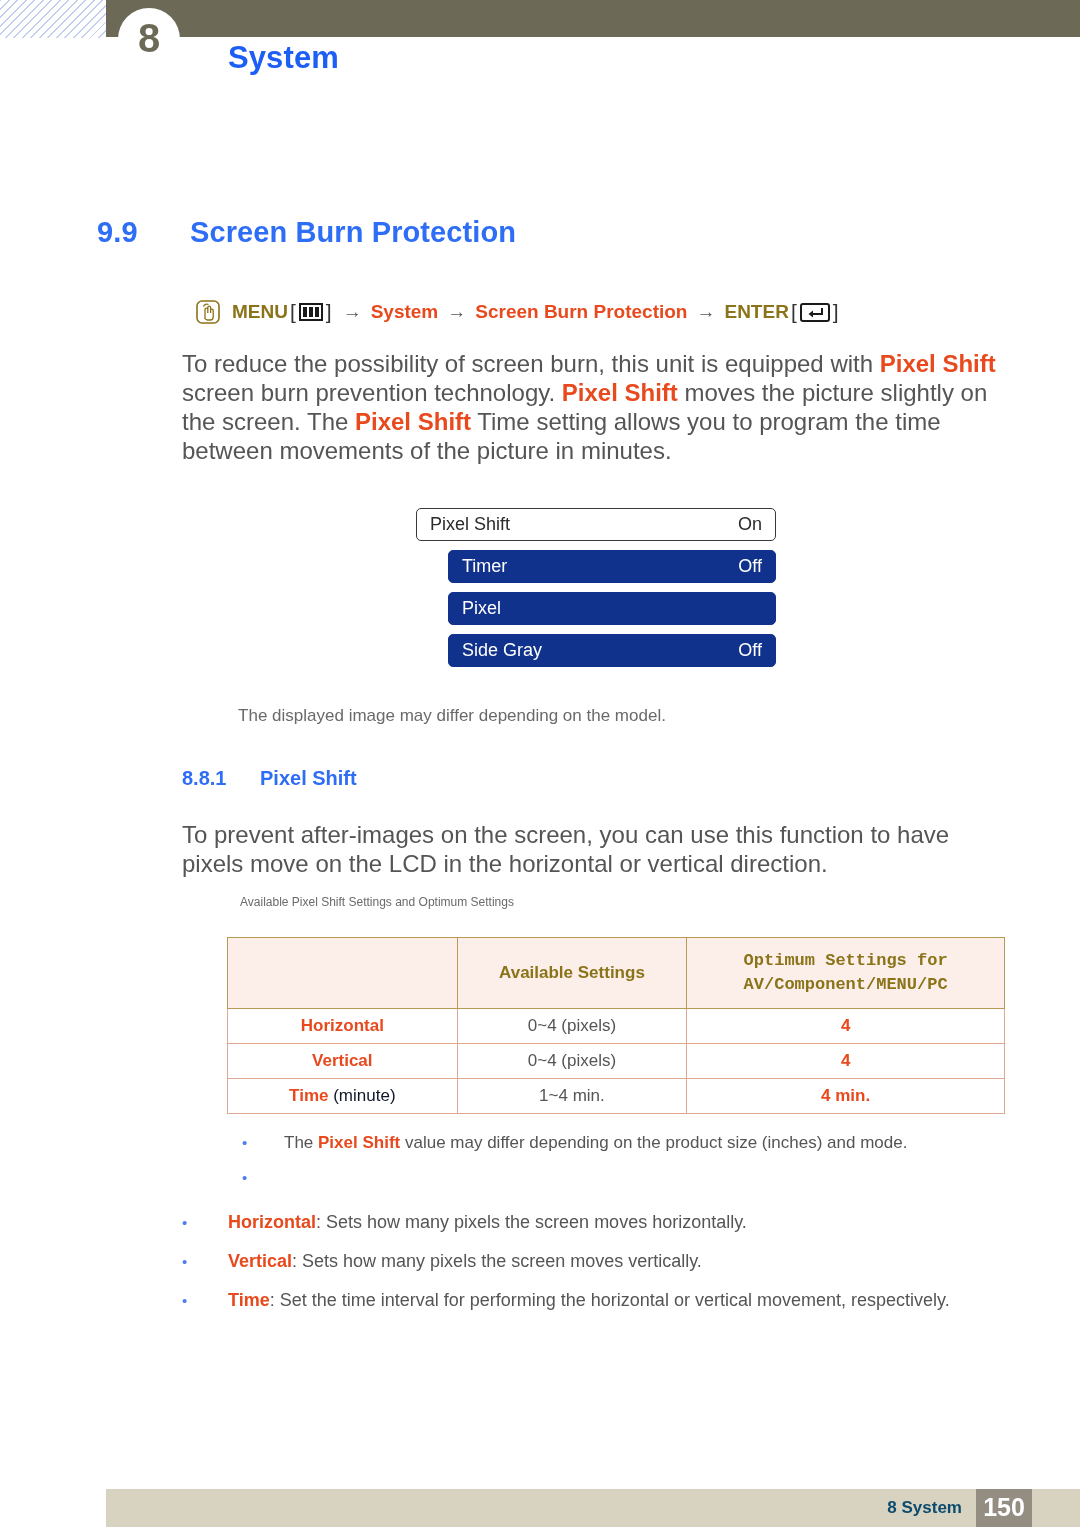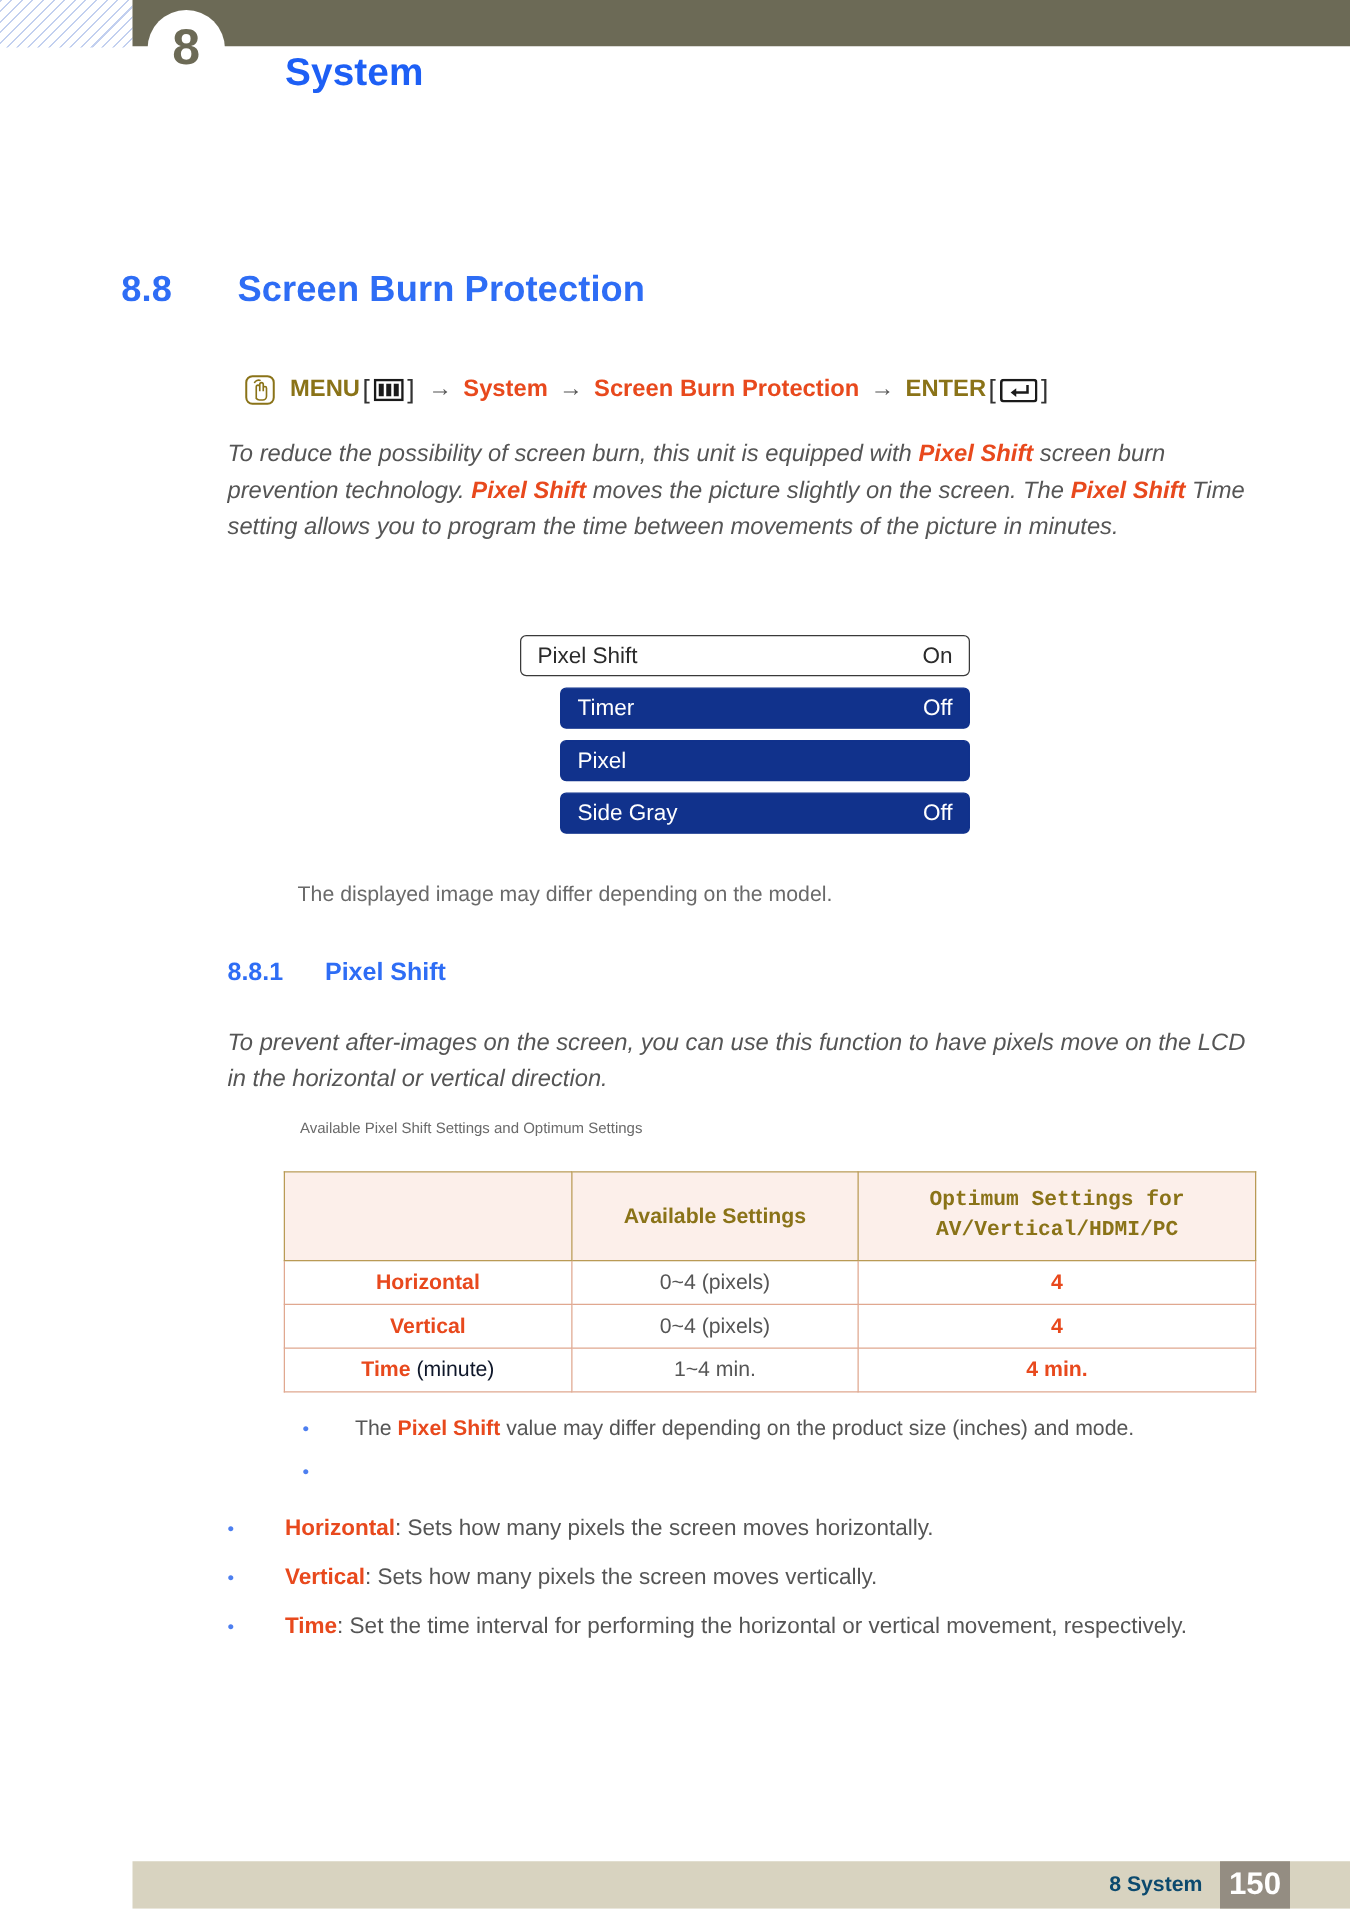--- a/index.html
+++ b/index.html
@@ -64,21 +64,21 @@
   .navline .brk   { color:#333; font-weight:normal; padding:0 2px; font-size:21px;}
   .ico { display:inline-block; vertical-align:middle; }
   .hand-ico { width:24px; height:24px; margin-right:12px; }
   .menu-ico { width:24px; height:18px; margin:0 1px; }
   .ent-ico  { width:30px; height:19px; margin:0 1px; }
 
   
   .para {
     position:absolute; left:182px;
     width:828px;
-    font-size:19px; color:#555555; line-height:29px;font-style:italic;
+    font-size:24px; color:#555555; line-height:29px;
   }
   .para b { color:#e8491d; font-weight:bold; }
   #para1 { top:349px; }
   #para2 { top:820px; }
 
   .caption {
     position:absolute; width:1080px; text-align:center;
     font-size:17px; color:#6a6a6a;
   }
   #cap-osd { top:706px; left:-88px; }
@@ -154,21 +154,21 @@
 </style>
 </head>
 <body>
 
 <div class="hatch"></div>
 <div class="olivebar"></div>
 <div class="chapnum">8</div>
 <div class="chaptitle">System</div>
 
 <div class="h1">
-  <span class="num">8.8</span><span>Screen Burn Protection</span>
+  <span class="num">9.9</span><span>Screen Burn Protection</span>
 </div>
 
 <div class="navline">
   <span class="ico hand-ico">
     <svg width="24" height="24" viewBox="0 0 24 24">
       <rect x="1" y="1" width="22" height="22" rx="5" fill="none" stroke="#8a7318" stroke-width="1.6"></rect>
       <path d="M9 17 L9 9.5 a1.4 1.4 0 0 1 2.8 0 L11.8 13 L11.8 7.5 a1.4 1.4 0 0 1 2.8 0 L14.6 13 L14.6 10.5 a1.3 1.3 0 0 1 2.6 0 L17.2 17 a3 3 0 0 1 -3 3 L11.5 20 a3.5 3.5 0 0 1 -2.5 -1.3 Z" fill="none" stroke="#8a7318" stroke-width="1.3"></path>
       <path d="M7.5 6.5 a3.5 3.5 0 0 1 5 -2" fill="none" stroke="#8a7318" stroke-width="1.3"></path>
     </svg>
   </span>
@@ -230,21 +230,21 @@
 <div class="para" id="para2">To prevent after-images on the screen, you can use this function to have pixels move on the LCD in the horizontal or vertical direction.</div>
 <div class="minitext">Available Pixel Shift Settings and Optimum Settings</div>
 
 <table class="settings">
   <tbody>
       <tr class="head">
     <td class="blank col1"></td>
     <td class="col2">Available Settings</td>
     <td class="col3">
       <span>Optimum Settings for</span><br>
-      <span>AV/Vertical/HDMI/PC</span>
+      <span>AV/Component/MENU/PC</span>
     </td>
   </tr>
   <tr>
     <td class="rowlab">
       <span>Horizontal</span>
     </td>
     <td>0~4 (pixels)</td>
     <td class="optim">4</td>
   </tr>
   <tr>

